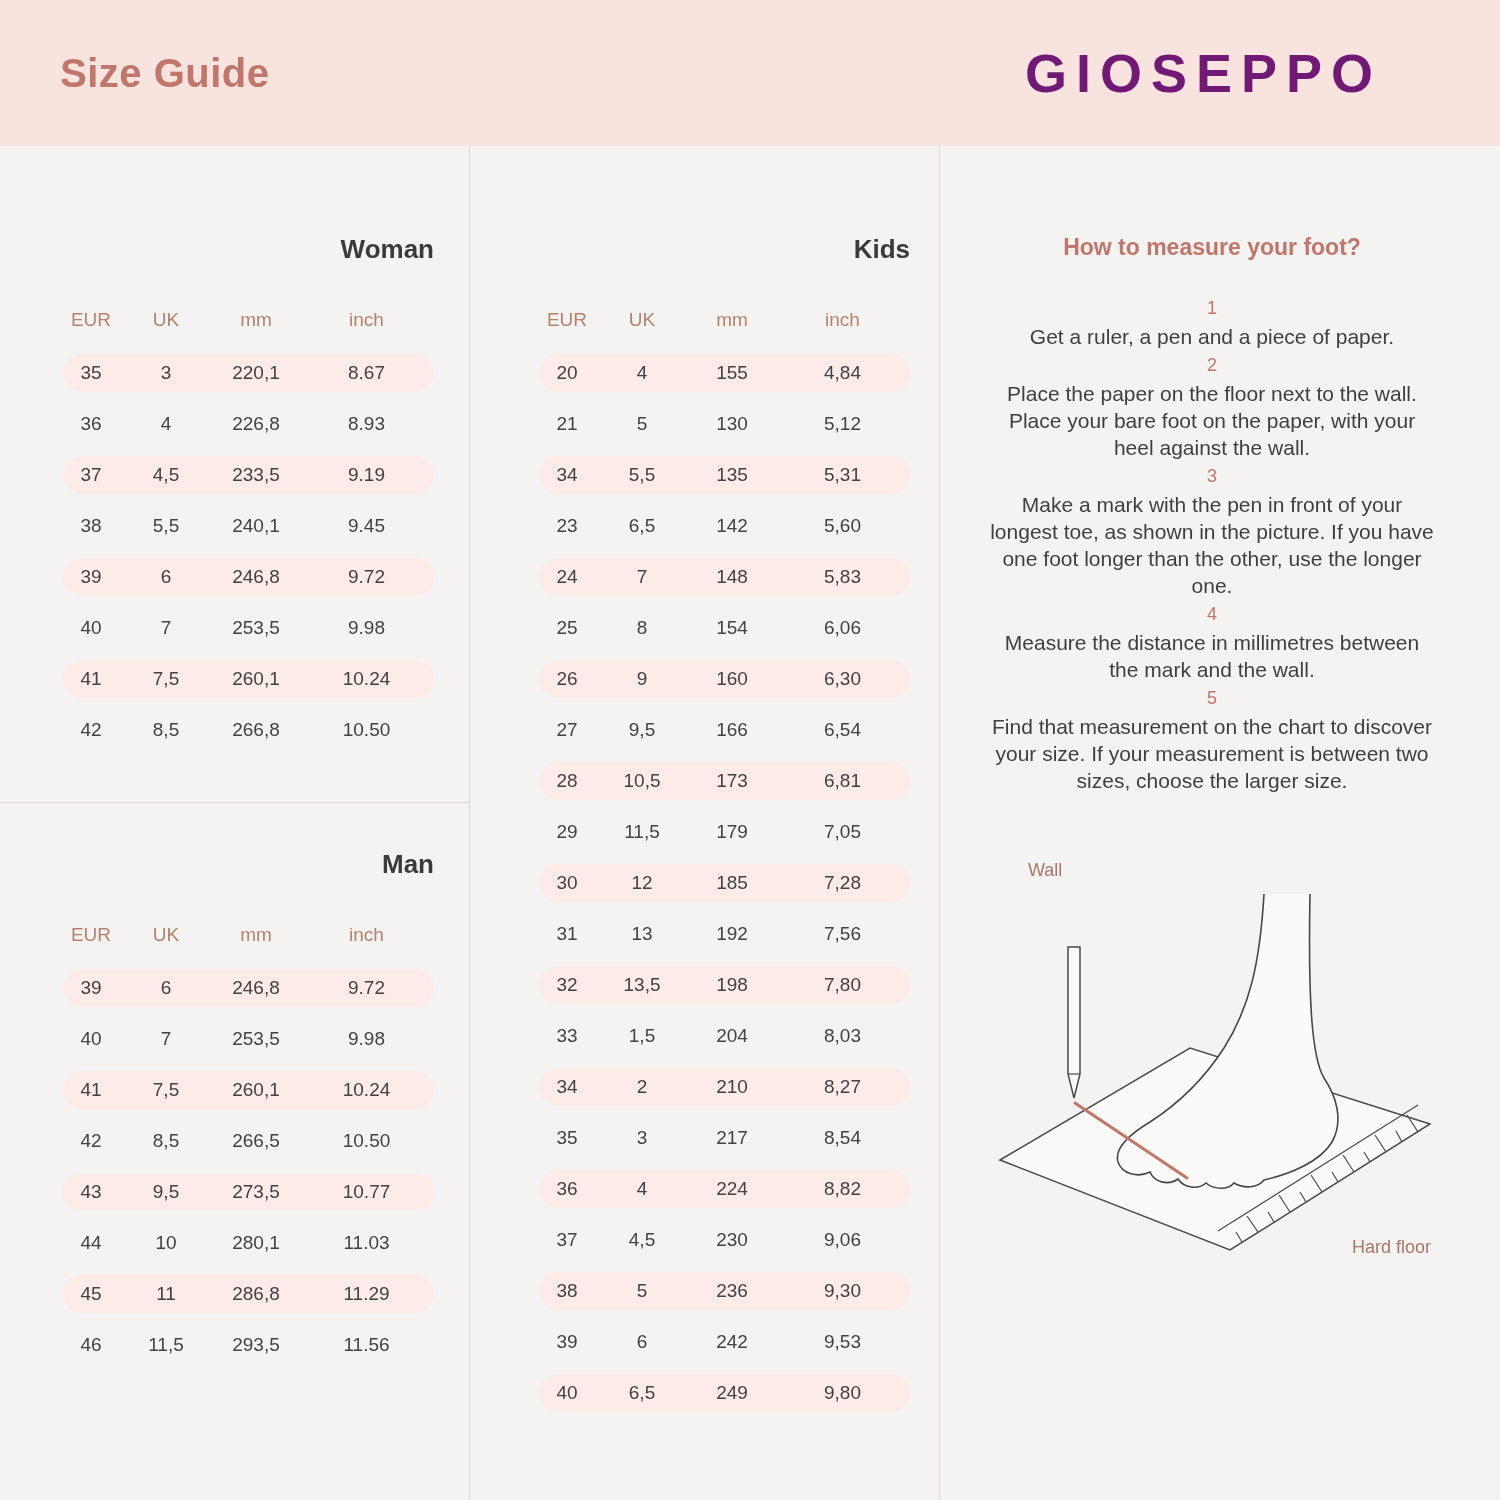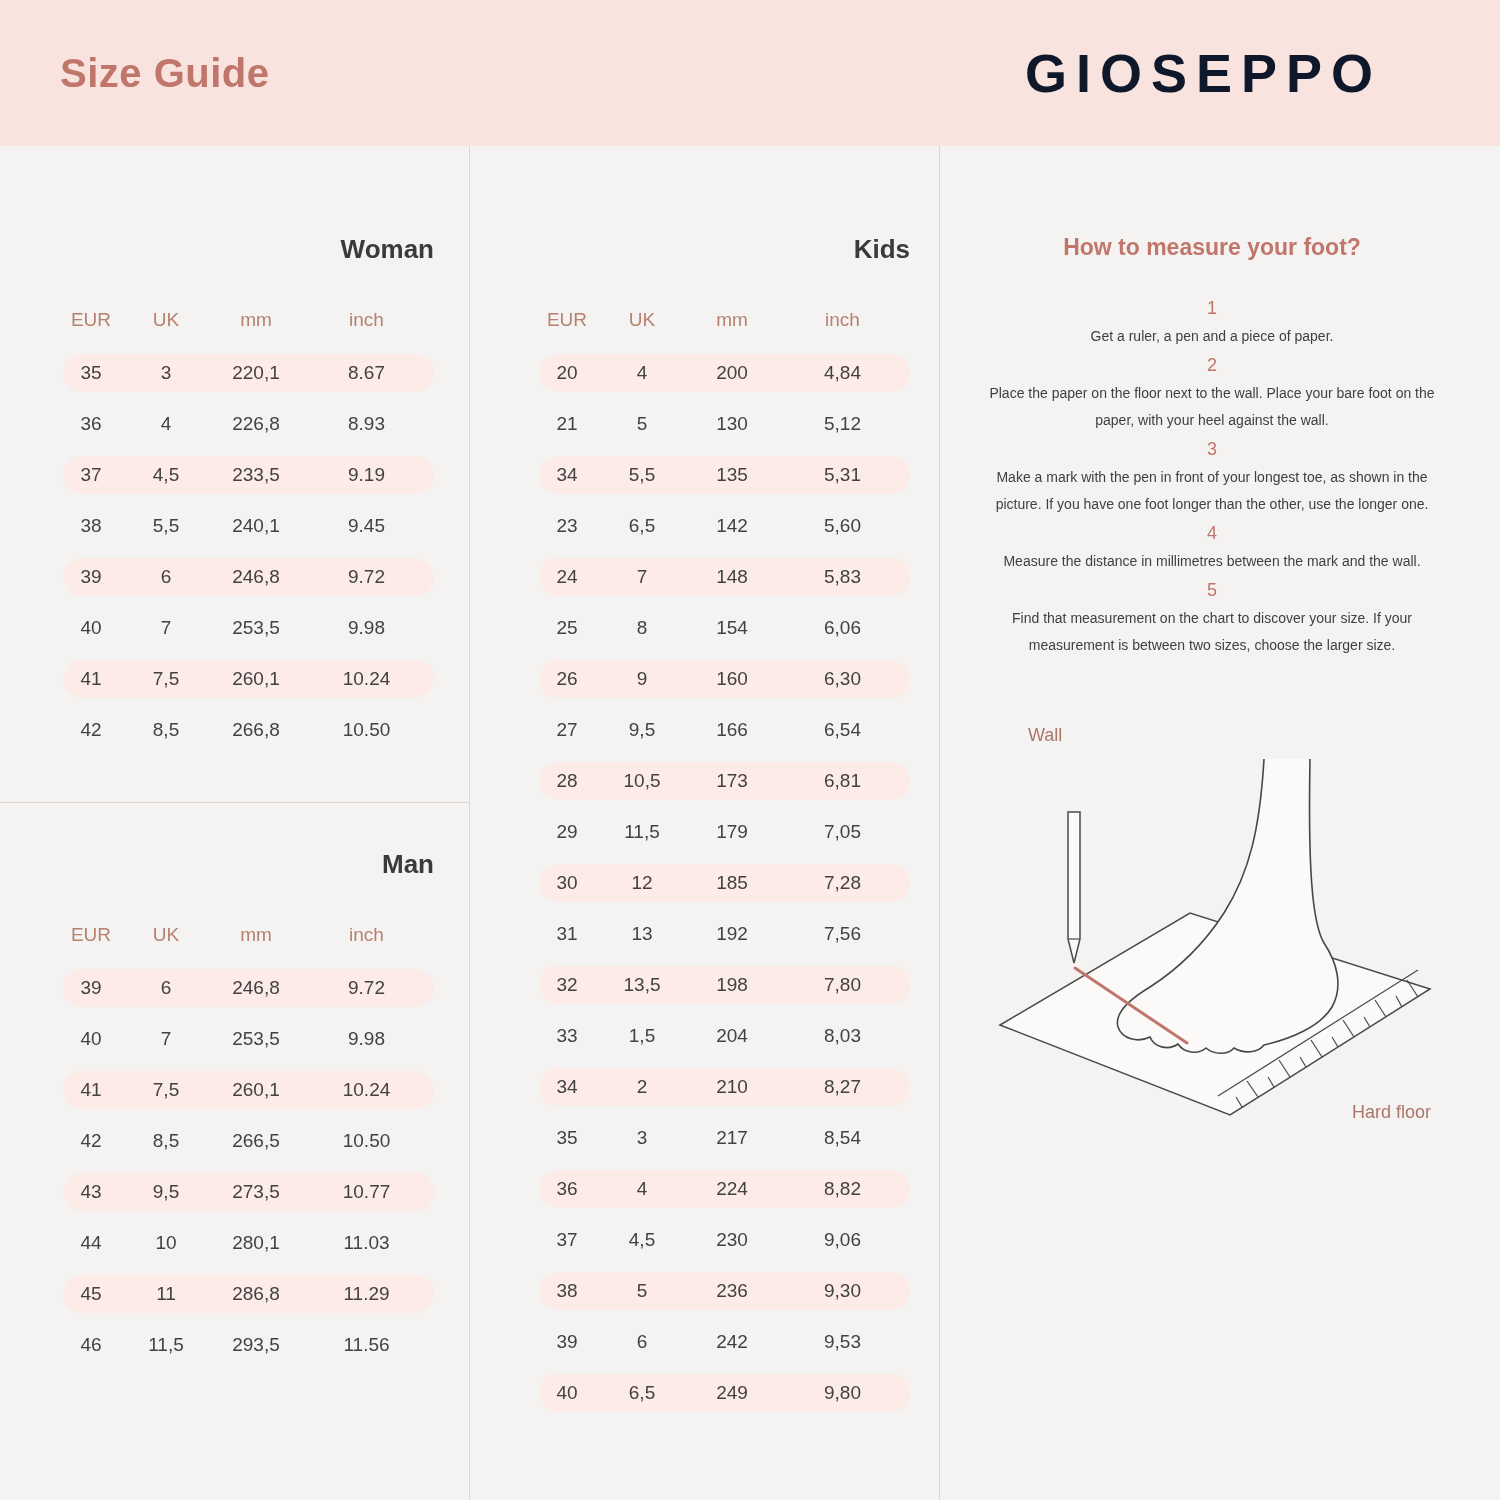--- a/index.html
+++ b/index.html
@@ -12,21 +12,21 @@
   .page { width:1500px; height:1500px; overflow:hidden; display:flex; flex-direction:column; }
 
   
   .header {
     height:146px; flex:0 0 146px;
     background:#f8e3de;
     display:flex; align-items:center; justify-content:space-between;
     padding:0 118px 0 60px;
   }
   .header-title { color:#c0766a; font-size:40px; font-weight:bold; letter-spacing:0.5px; }
-  .brand { color:#0f172a; font-size:54px; font-weight:bold; letter-spacing:9px; }
+  .brand { color:#701a75; font-size:54px; font-weight:bold; letter-spacing:9px; }
 
   
   .content { flex:1; display:flex; }
   .col { position:relative; }
   .col-left  { width:470px; border-right:1px solid #dbd7d4; display:flex; flex-direction:column; }
   .col-mid   { width:470px; border-right:1px solid #dbd7d4; }
   .col-right { flex:1; padding:88px 46px 0 30px; }
 
   .section-woman { height:644px; padding:88px 0 0 63px; }
   .section-man   { border-top:1px solid #dbd7d4; padding:46px 0 0 63px;margin-top:12px; }
@@ -51,21 +51,21 @@
   .trow.alt { background:#fcebe6; }
   .trow.thead { font-size:19px; color:#b5826f; margin-bottom:15px; }
 
   
   .howto-title {
     color:#c0766a; font-size:23px; font-weight:bold;
     text-align:center; margin-bottom:32px;
   }
   .step { text-align:center; }
   .step-num { color:#c0766a; font-size:18px; line-height:30px; }
-  .step-text { font-size:14px; line-height:27px; color:#3f3f3f; padding:0 18px; }
+  .step-text { font-size:21px; line-height:27px; color:#3f3f3f; padding:0 18px; }
 
   .diagram { position:relative; width:460px; height:400px; margin:58px auto 0 auto; }
   .diagram-label {
     position:absolute; font-size:18px; color:#a9766a;
   }
   .label-wall { left:46px; top:8px; }
   .label-floor { right:11px; bottom:-6px; }
 </style>
 </head>
 <body>
@@ -206,21 +206,21 @@
         <div class="size-table" id="table-kids">
             <div class="trow thead">
               <span>EUR</span>
               <span>UK</span>
               <span>mm</span>
               <span>inch</span>
             </div>
             <div class="trow alt">
               <span>20</span>
               <span>4</span>
-              <span>200</span>
+              <span>155</span>
               <span>4,84</span>
             </div>
             <div class="trow">
               <span>21</span>
               <span>5</span>
               <span>130</span>
               <span>5,12</span>
             </div>
             <div class="trow alt">
               <span>34</span>

